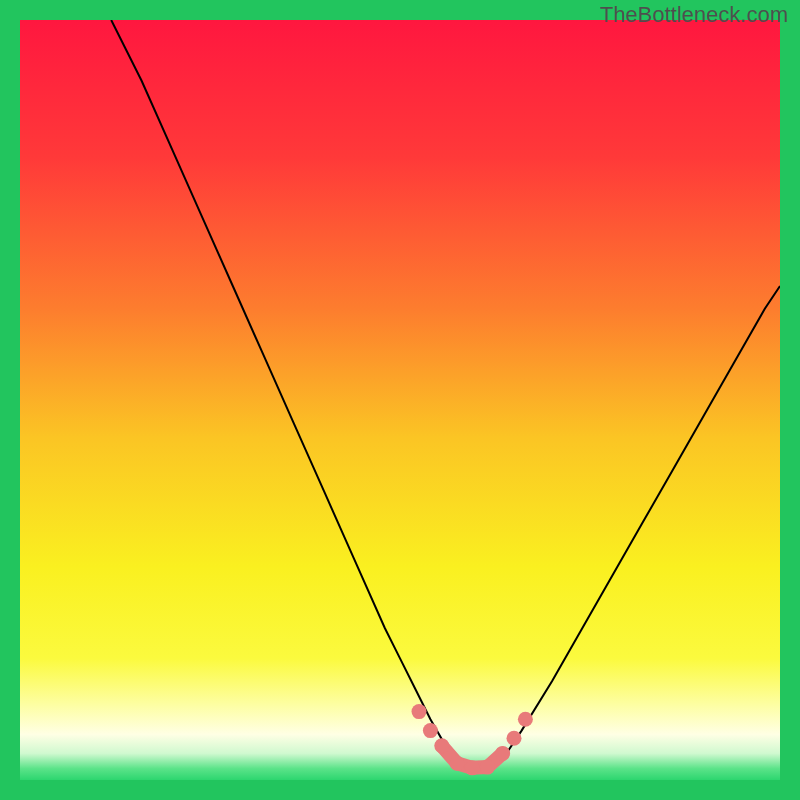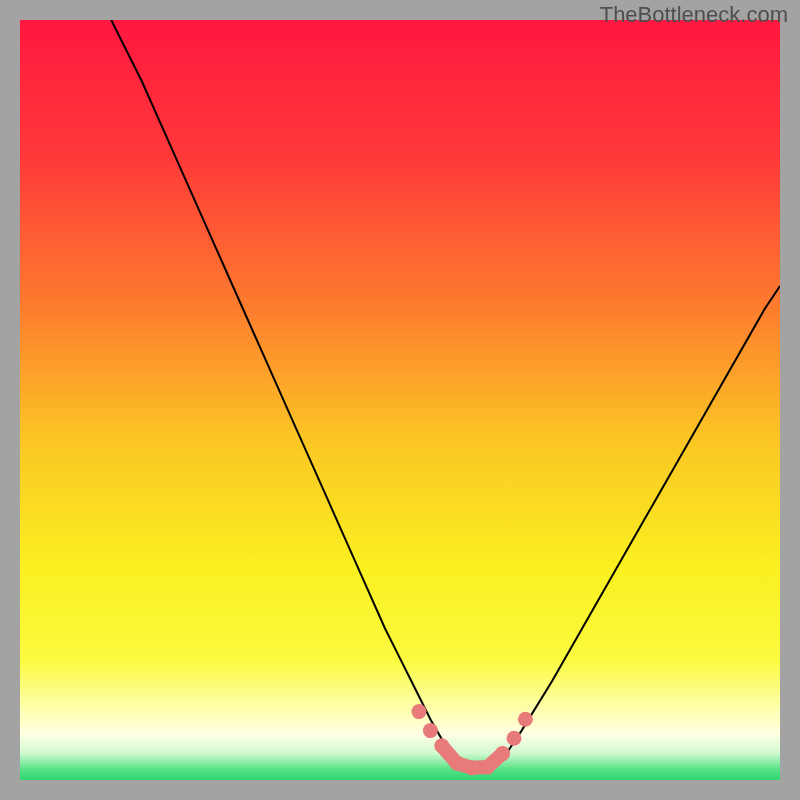--- a/index.html
+++ b/index.html
@@ -10,21 +10,21 @@
     background: #000000;
     overflow: hidden;
     font-family: Arial, Helvetica, sans-serif;
   }
   .frame {
     position: absolute;
     left: 0;
     top: 0;
     width: 800px;
     height: 800px;
-    background: #a3a3a3;
+    background: #22c55e;
   }
   .plot-area {
     position: absolute;
     left: 20px;
     top: 20px;
     width: 760px;
     height: 760px;
   }
   .gradient-bg {
     position: absolute;

